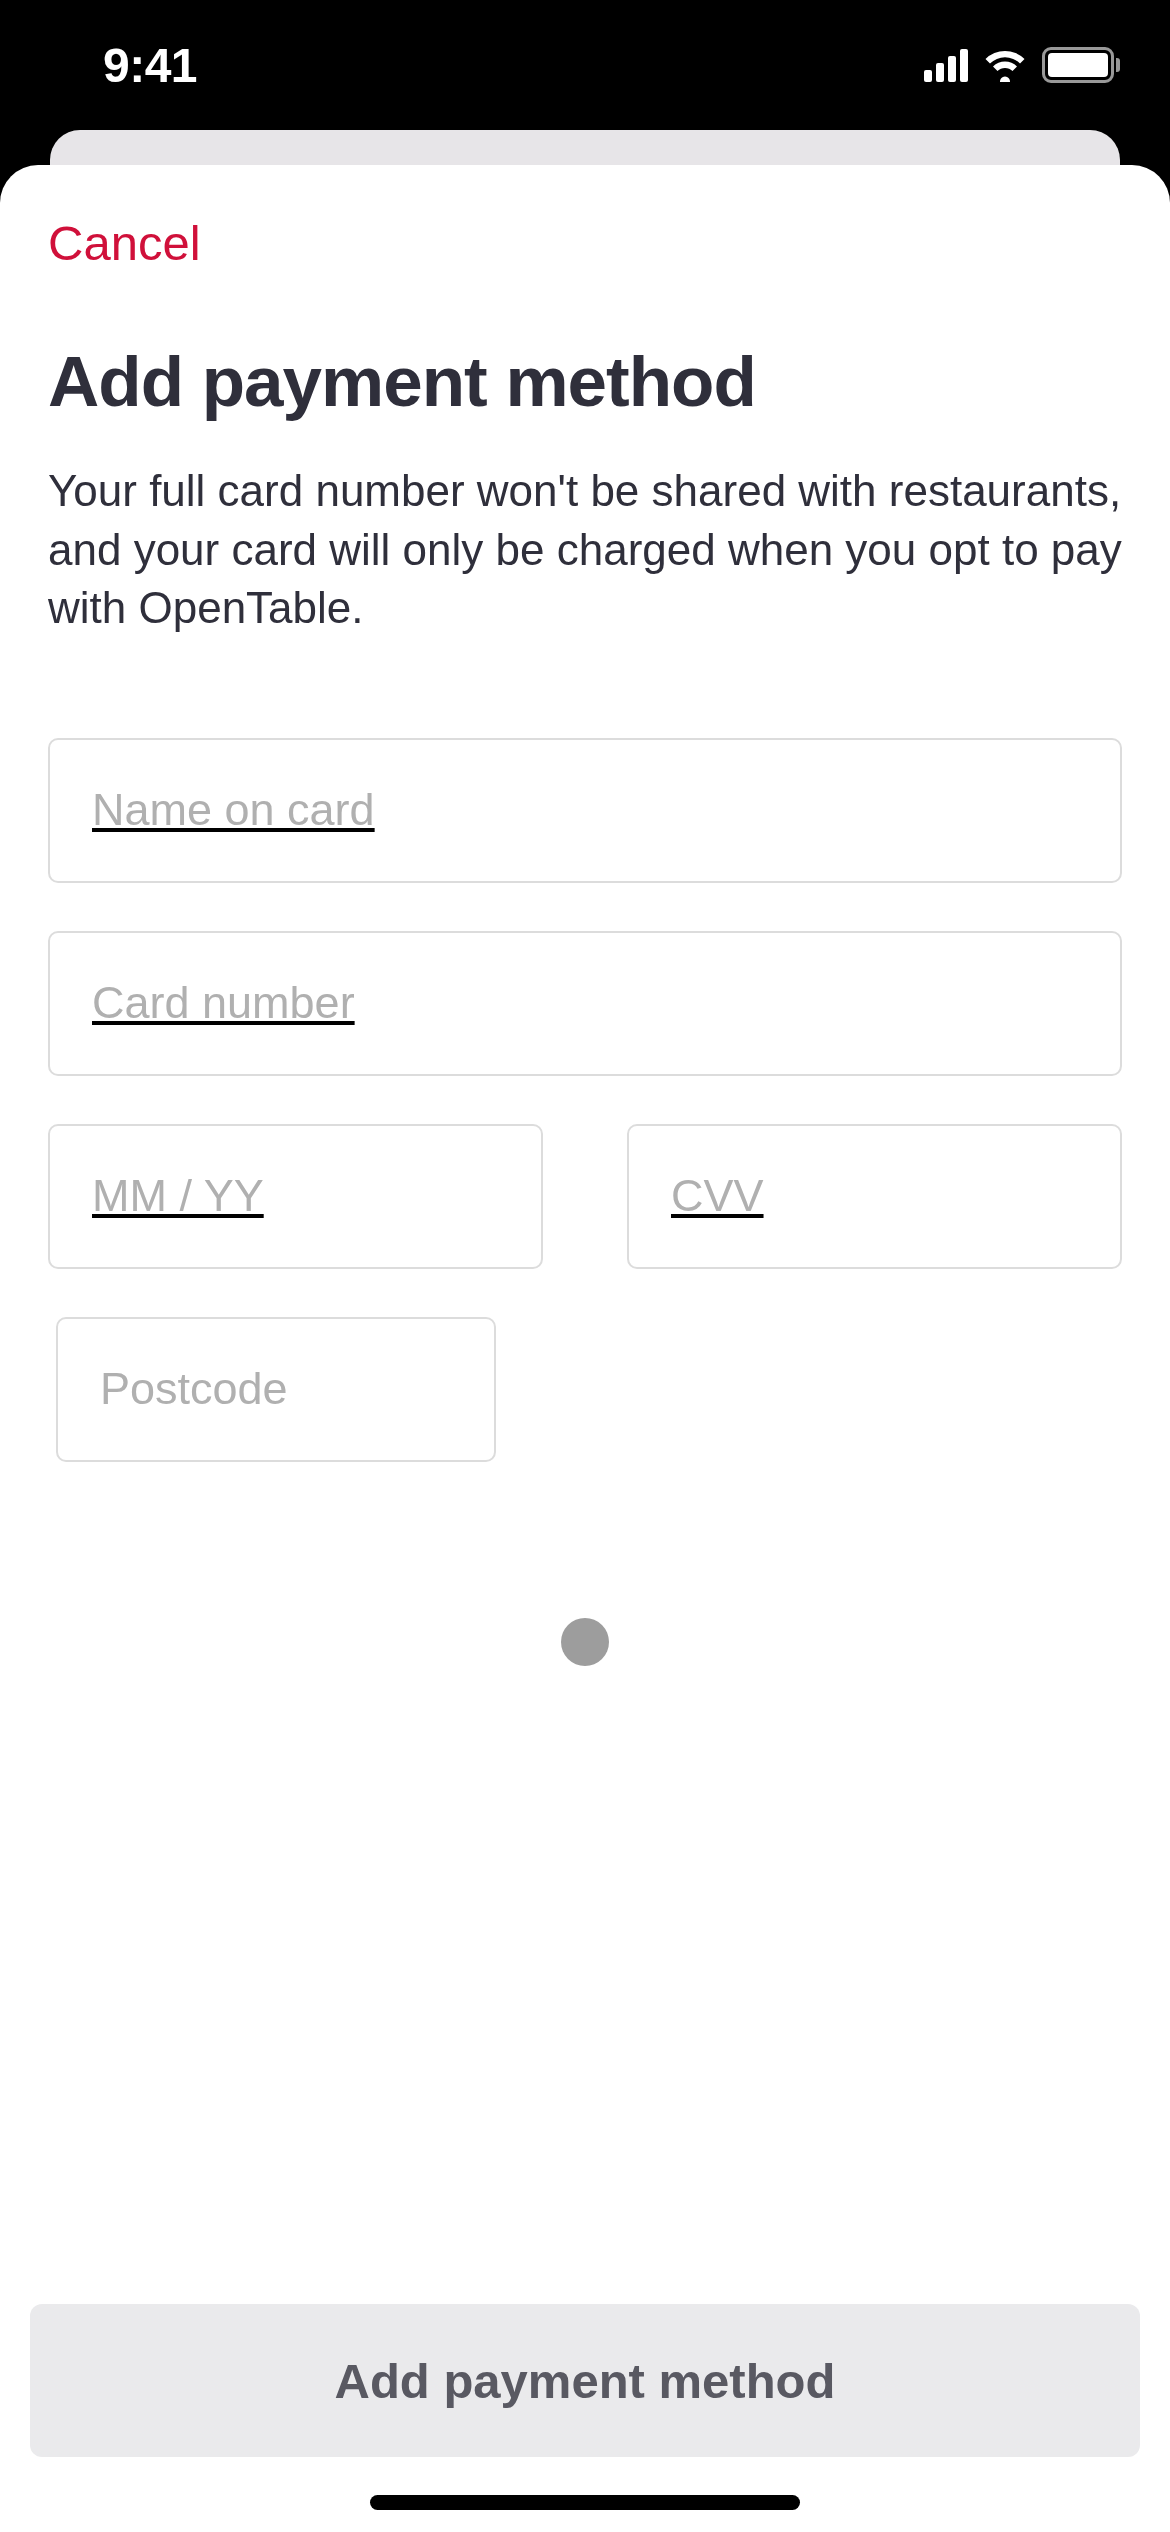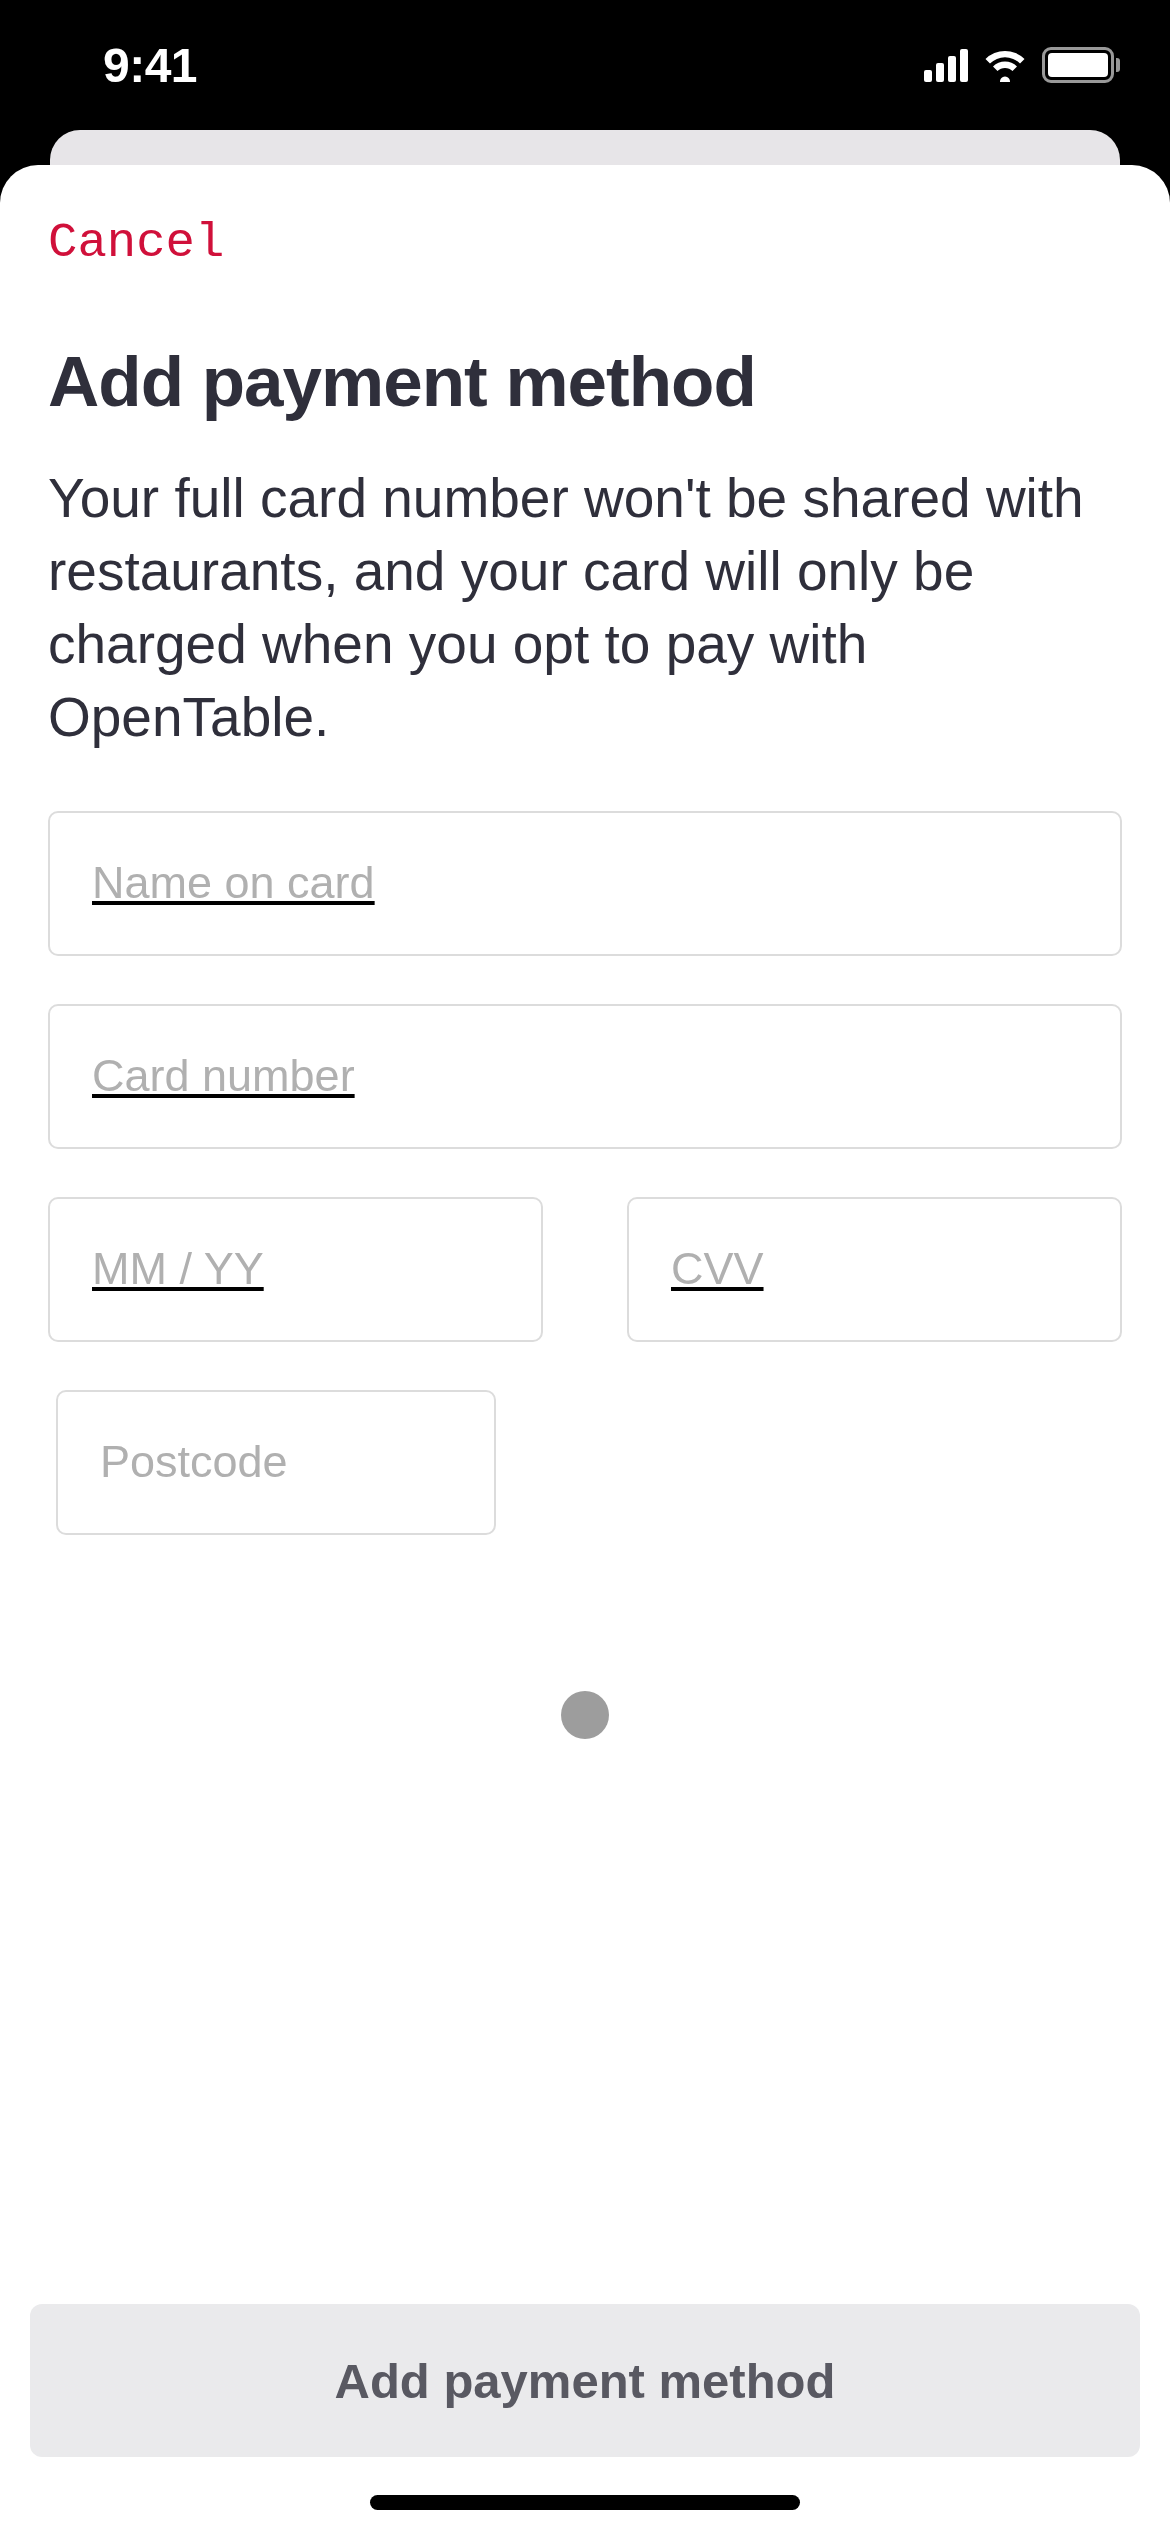--- a/index.html
+++ b/index.html
@@ -117,39 +117,39 @@
     }
 
     .cancel-btn {
       background: none;
       border: none;
       color: #d0103a;
       font-size: 49px;
       font-weight: 400;
       text-align: left;
       cursor: pointer;
-      font-family: Liberation Mono, monospace;
+      font-family: Liberation Sans, sans-serif;
       padding: 0;
       margin-bottom: 70px;
       align-self: flex-start;
     }
 
     .page-title {
       font-size: 71px;
       font-weight: 700;
       color: #2f2f3b;
       letter-spacing: -1px;
       margin-bottom: 40px;
     }
 
     .description {
-      font-size: 55px;
+      font-size: 44px;
       line-height: 1.33;
       color: #2f2f3b;
-      margin-bottom: 56px;
+      margin-bottom: 100px;
     }
 
     .form {
       display: flex;
       flex-direction: column;
       gap: 48px;
     }
     .row {
       display: flex;
       gap: 84px;

